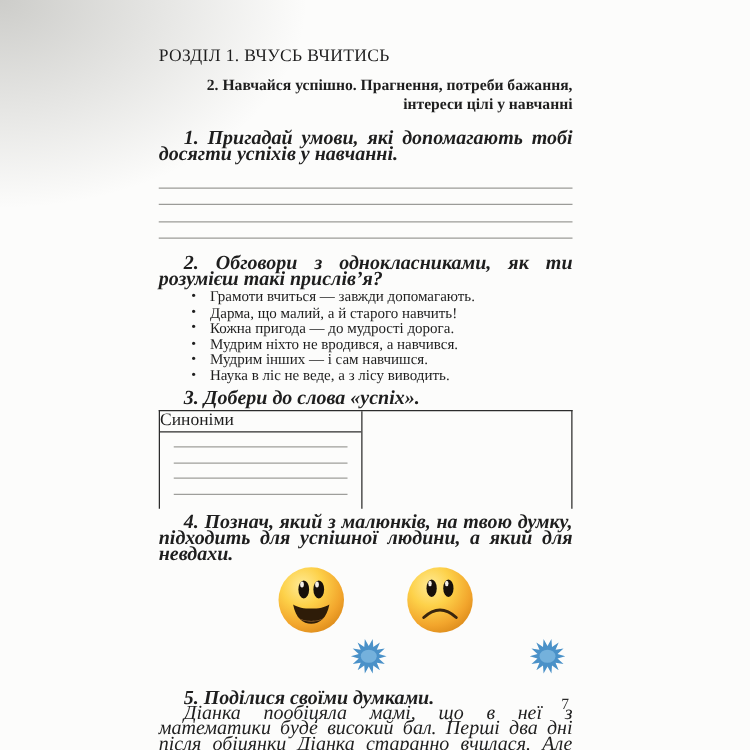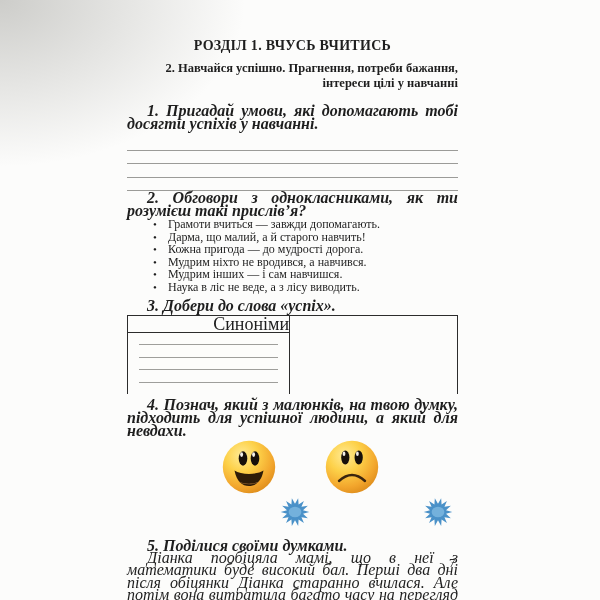--- a/index.html
+++ b/index.html
@@ -13,55 +13,55 @@
   }
   .scan-shade {
     position: absolute; left: 0; top: 0; width: 280px; height: 190px;
     background: radial-gradient(ellipse at 0% 0%, rgba(140,140,134,0.42), rgba(140,140,134,0) 62%);
     pointer-events: none;
   }
   .content {
     position: absolute; left: 127px; top: 38px; width: 331px;
   }
   .chapter-title {
-    font-size: 14px; font-weight: bold; text-align: center;
+    font-size: 14px; font-weight: normal; text-align: left;
     margin: 0 0 7px 0; letter-spacing: 0.3px;
   }
   .lesson-title {
     font-size: 12.5px; font-weight: bold; text-align: right;
     line-height: 15px; margin: 0 0 13px 0;
   }
   .task-text {
     font-size: 16px; line-height: 13px; margin: 0;
     text-align: justify; text-indent: 20px;
   }
   .bold-italic { font-weight: bold; font-style: italic; }
   .italic { font-style: italic; }
   .write-lines { margin-top: 7px; }
   .wline { height: 12.5px; border-bottom: 1px solid #9b9b98; }
-  .task2-head { margin-top: 0; }
+  .task2-head { margin-top: 13px; }
   .proverbs { list-style: none; margin: 1px 0 0 0; padding: 0; }
   .proverbs li {
     position: relative; padding-left: 41px; font-size: 12px;
     line-height: 12.6px; text-align: left;
   }
   .proverbs li .bullet-glyph {
     position: absolute; left: 26px; top: 0; font-size: 11px;
   }
   .task3-head { margin-top: 5px; }
   .syn-table {
     margin-top: 3px;
     border-top: 1.3px solid #2c2c2c;
     border-left: 1.3px solid #2c2c2c;
     border-right: 1.3px solid #2c2c2c;
     display: grid; grid-template-columns: 1fr 1.03fr;
   }
   .syn-col-1 { border-right: 1.3px solid #2c2c2c; }
   .syn-header {
-    text-align: right; font-size: 18px; line-height: 14px;
+    text-align: left; font-size: 14px; line-height: 14px;
     border-bottom: 1.3px solid #2c2c2c; padding: 1px 0;
   }
   .syn-body { padding: 0 11px 11px 11px; }
   .cell-line { height: 11.5px; border-bottom: 1px solid #9e9e9b; }
   .task4-text { margin-top: 4px; }
   .faces-row { position: relative; height: 54px; margin-top: 3px; }
   .face { position: absolute; top: 0; width: 54px; height: 54px; }
   .face-happy { left: 95px; }
   .face-sad { left: 198px; }
   .decor-row { position: relative; height: 33px; }

